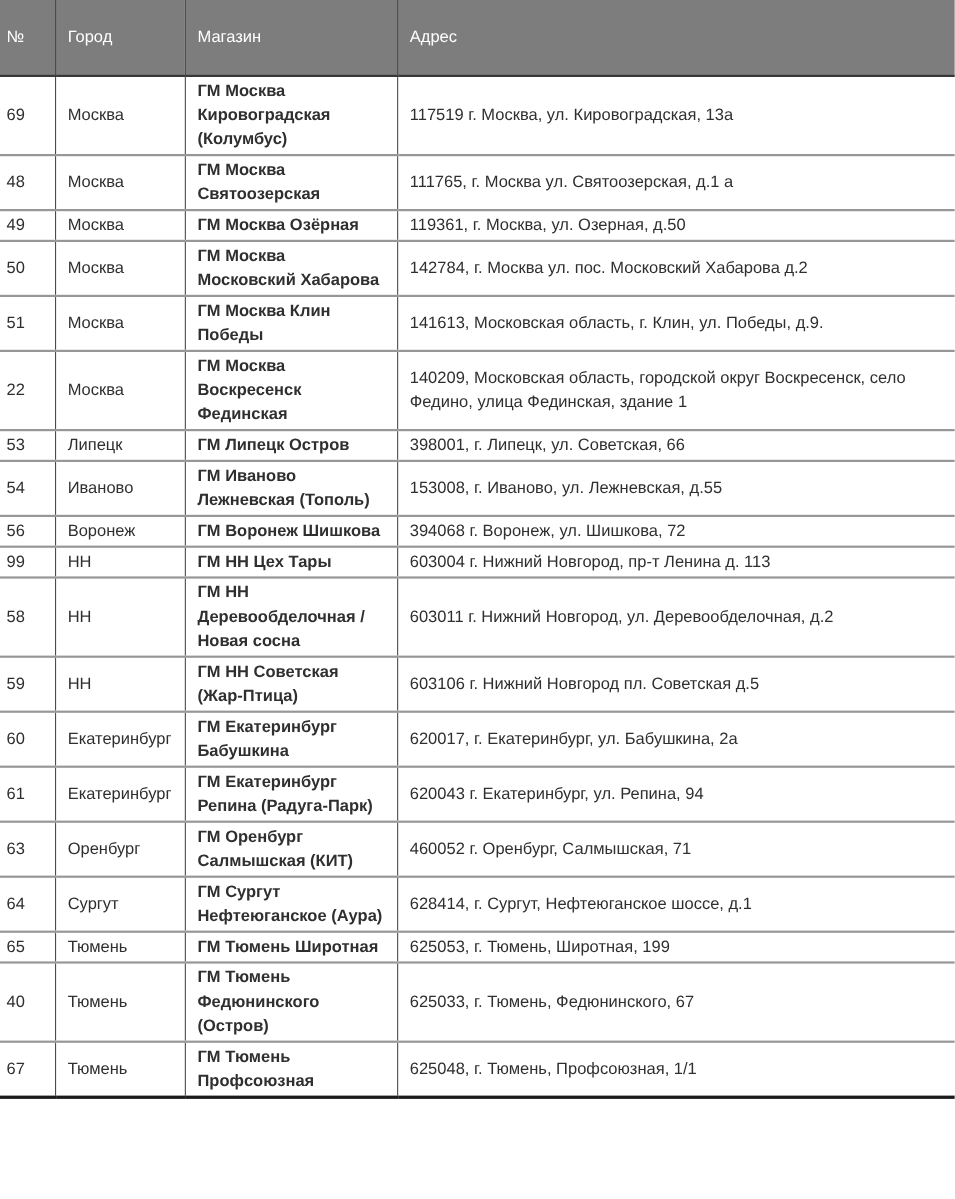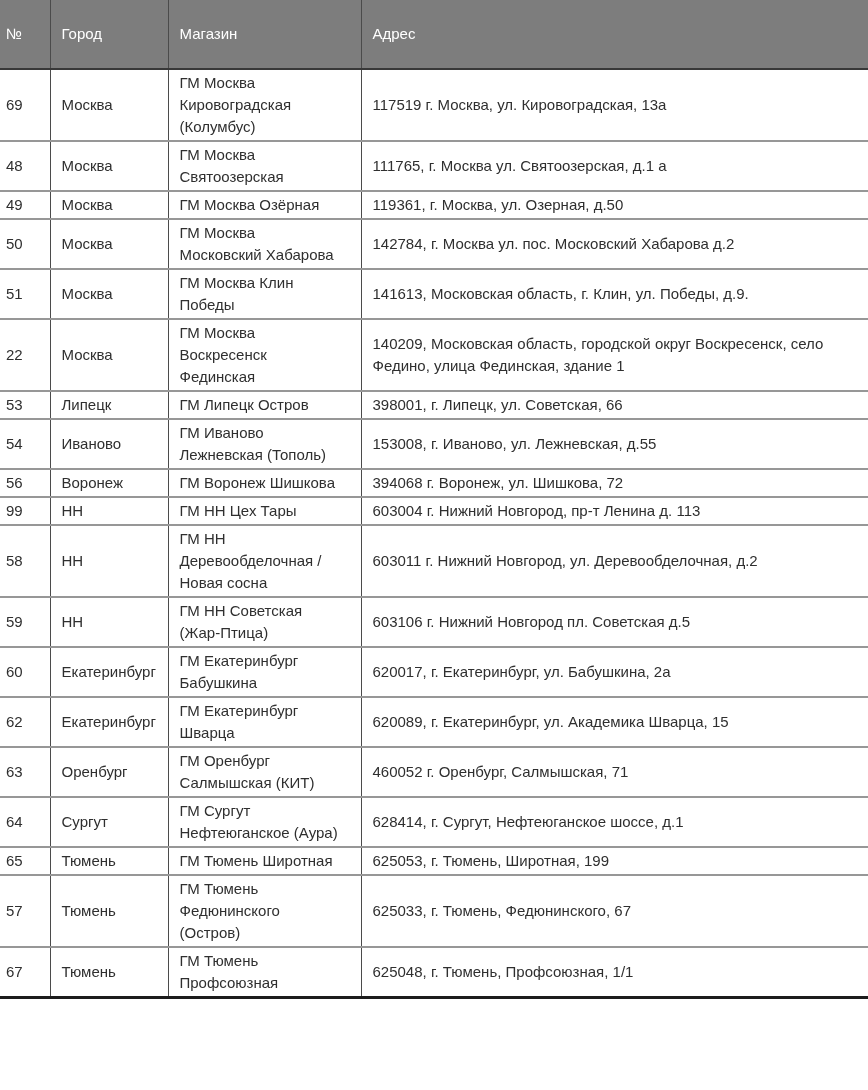--- a/index.html
+++ b/index.html
@@ -54,20 +54,21 @@
   }
   table.stores td + td,
   table.stores th + th {
     border-left: 1px solid var(--col-border);
   }
   table.stores tbody tr:last-child td {
     border-bottom: 3px solid var(--strong-border);
   }
   td.c-store {
     white-space: pre-line;
+    font-weight: bold;
   }
 </style>
 </head>
 <body>
 
 <table class="stores">
   <colgroup>
     <col style="width:50px">
     <col style="width:118px">
     <col style="width:193px">
@@ -166,25 +167,25 @@
     <td class="c-addr">603106 г. Нижний Новгород пл. Советская д.5</td>
   </tr>
       <tr>
     <td class="c-num">60</td>
     <td class="c-city">Екатеринбург</td>
     <td class="c-store">ГМ Екатеринбург
 Бабушкина</td>
     <td class="c-addr">620017, г. Екатеринбург, ул. Бабушкина, 2а</td>
   </tr>
       <tr>
-    <td class="c-num">62</td>
+    <td class="c-num">61</td>
     <td class="c-city">Екатеринбург</td>
     <td class="c-store">ГМ Екатеринбург
-Шварца</td>
-    <td class="c-addr">620089, г. Екатеринбург, ул. Академика  Шварца, 15</td>
+Репина (Радуга-Парк)</td>
+    <td class="c-addr">620043 г. Екатеринбург, ул. Репина, 94</td>
   </tr>
       <tr>
     <td class="c-num">63</td>
     <td class="c-city">Оренбург</td>
     <td class="c-store">ГМ Оренбург
 Салмышская (КИТ)</td>
     <td class="c-addr">460052 г. Оренбург, Салмышская, 71</td>
   </tr>
       <tr>
     <td class="c-num">64</td>
@@ -193,21 +194,21 @@
 Нефтеюганское (Аура)</td>
     <td class="c-addr">628414,  г. Сургут, Нефтеюганское шоссе, д.1</td>
   </tr>
       <tr>
     <td class="c-num">65</td>
     <td class="c-city">Тюмень</td>
     <td class="c-store">ГМ Тюмень Широтная</td>
     <td class="c-addr">625053, г. Тюмень, Широтная, 199</td>
   </tr>
       <tr>
-    <td class="c-num">57</td>
+    <td class="c-num">40</td>
     <td class="c-city">Тюмень</td>
     <td class="c-store">ГМ Тюмень
 Федюнинского
 (Остров)</td>
     <td class="c-addr">625033, г. Тюмень, Федюнинского, 67</td>
   </tr>
       <tr>
     <td class="c-num">67</td>
     <td class="c-city">Тюмень</td>
     <td class="c-store">ГМ Тюмень

